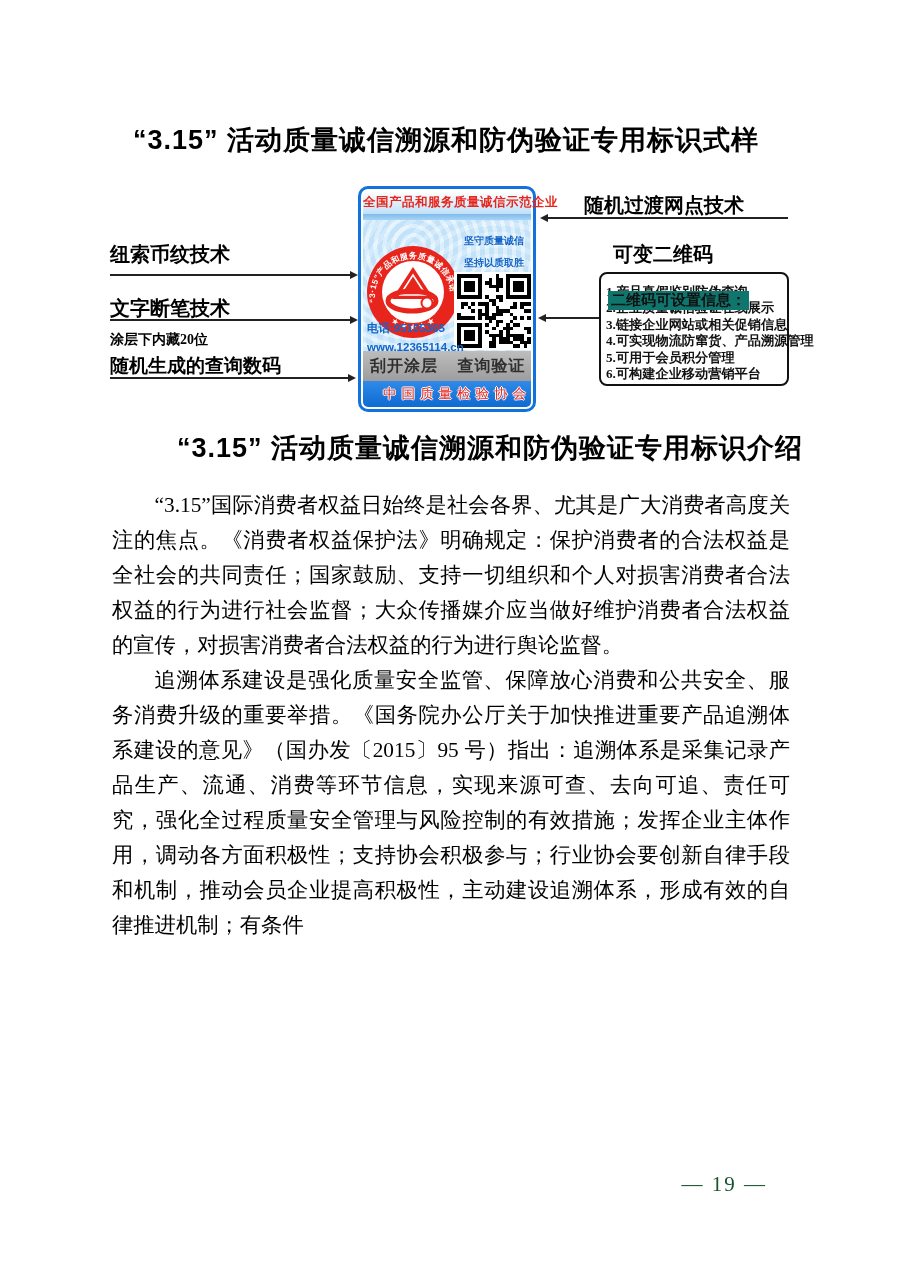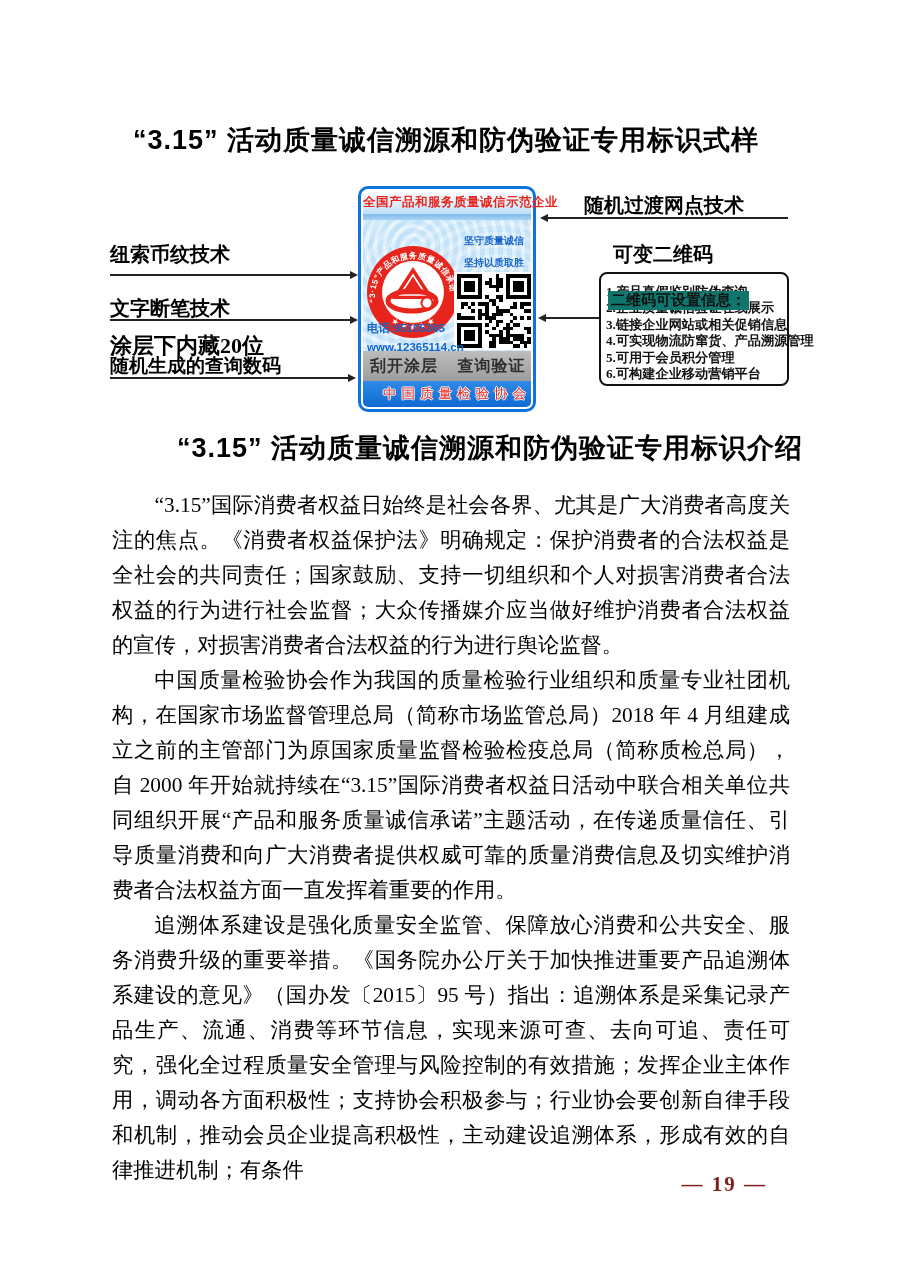--- a/index.html
+++ b/index.html
@@ -92,22 +92,22 @@
     font-family:"Liberation Serif","DejaVu Serif",serif;margin:0;
   }
   
   .body-text{
     position:absolute;left:112px;top:488px;width:678px;
     font-size:21.3px;line-height:35px;text-align:justify;color:#000;
   }
   .body-text p{margin:0;text-indent:2em;}
   
   .page-number{
-    position:absolute;top:1172px;right:133px;font-size:21px;color:#7f1d1d;
-    letter-spacing:2px;white-space:nowrap;font-weight:bold;
+    position:absolute;top:1172px;right:133px;font-size:21px;color:#14532d;
+    letter-spacing:2px;white-space:nowrap;
   }
 </style>
 </head>
 <body>
 
 <div class="page">
 
   <h1 class="doc-title" id="title1">“3.15” 活动质量诚信溯源和防伪验证专用标识式样</h1>
 
   <div class="label">
@@ -284,21 +284,21 @@
   <div class="callout-text" style="left:110px;top:241px;">纽索币纹技术</div>
   <div class="callout-line" style="left:110px;top:274px;width:240px;">
       <span class="arrow-right"></span>
     </div>
 
   <div class="callout-text" style="left:110px;top:295px;">文字断笔技术</div>
   <div class="callout-line" style="left:110px;top:319px;width:240px;">
       <span class="arrow-right"></span>
     </div>
 
-  <div class="callout-text" style="left:110px;top:331px;font-size:22px;">涂层下内藏20位</div>
+  <div class="callout-text" style="left:110px;top:331px;font-size:14px;">涂层下内藏20位</div>
   <div class="callout-text" style="left:110px;top:353px;font-size:19px;">随机生成的查询数码</div>
   <div class="callout-line" style="left:110px;top:377px;width:238px;">
       <span class="arrow-right"></span>
     </div>
 
   <div class="callout-text" style="left:540px;top:192px;width:248px;text-align:center;">随机过渡网点技术</div>
   <div class="callout-line" style="left:548px;top:217px;width:240px;">
       <span class="arrow-left"></span>
     </div>
 
@@ -315,19 +315,18 @@
     <p class="qrbox-item">4.可实现物流防窜货、产品溯源管理</p>
     <p class="qrbox-item">5.可用于会员积分管理</p>
     <p class="qrbox-item">6.可构建企业移动营销平台</p>
   </div>
   <div class="qrbox-subtitle">二维码可设置信息：</div>
 
   <h1 class="doc-title" id="title2">“3.15” 活动质量诚信溯源和防伪验证专用标识介绍</h1>
 
   <div class="body-text">
     <p>“3.15”国际消费者权益日始终是社会各界、尤其是广大消费者高度关注的焦点。《消费者权益保护法》明确规定：保护消费者的合法权益是全社会的共同责任；国家鼓励、支持一切组织和个人对损害消费者合法权益的行为进行社会监督；大众传播媒介应当做好维护消费者合法权益的宣传，对损害消费者合法权益的行为进行舆论监督。</p>
-    <p>中国质量检验协会作为我国的质量检验行业组织和质量专业社团机构，在国家市场监督管理总局（简称市场监管总局）2018 年 4 月组建成立之前的主管部门为原国家质量监督检验检疫总局（简称质检总局），自 2000 年开始就持续在“3.15”国际消费者权益日活动中联合相关单位共同组织开展“产品和服务质量诚信承诺”主题活动，在传递质量信任、引导质量消费和向广大消费者提供权威可靠的质量消费信息及切实维护消费者合法权益方面一直发挥着重要的作用。</p>
     <p>追溯体系建设是强化质量安全监管、保障放心消费和公共安全、服务消费升级的重要举措。《国务院办公厅关于加快推进重要产品追溯体系建设的意见》（国办发〔2015〕95 号）指出：追溯体系是采集记录产品生产、流通、消费等环节信息，实现来源可查、去向可追、责任可究，强化全过程质量安全管理与风险控制的有效措施；发挥企业主体作用，调动各方面积极性；支持协会积极参与；行业协会要创新自律手段和机制，推动会员企业提高积极性，主动建设追溯体系，形成有效的自律推进机制；有条件</p>
   </div>
 
   <div class="page-number">— 19 —</div>
 
 </div>
 
 </body></html>

